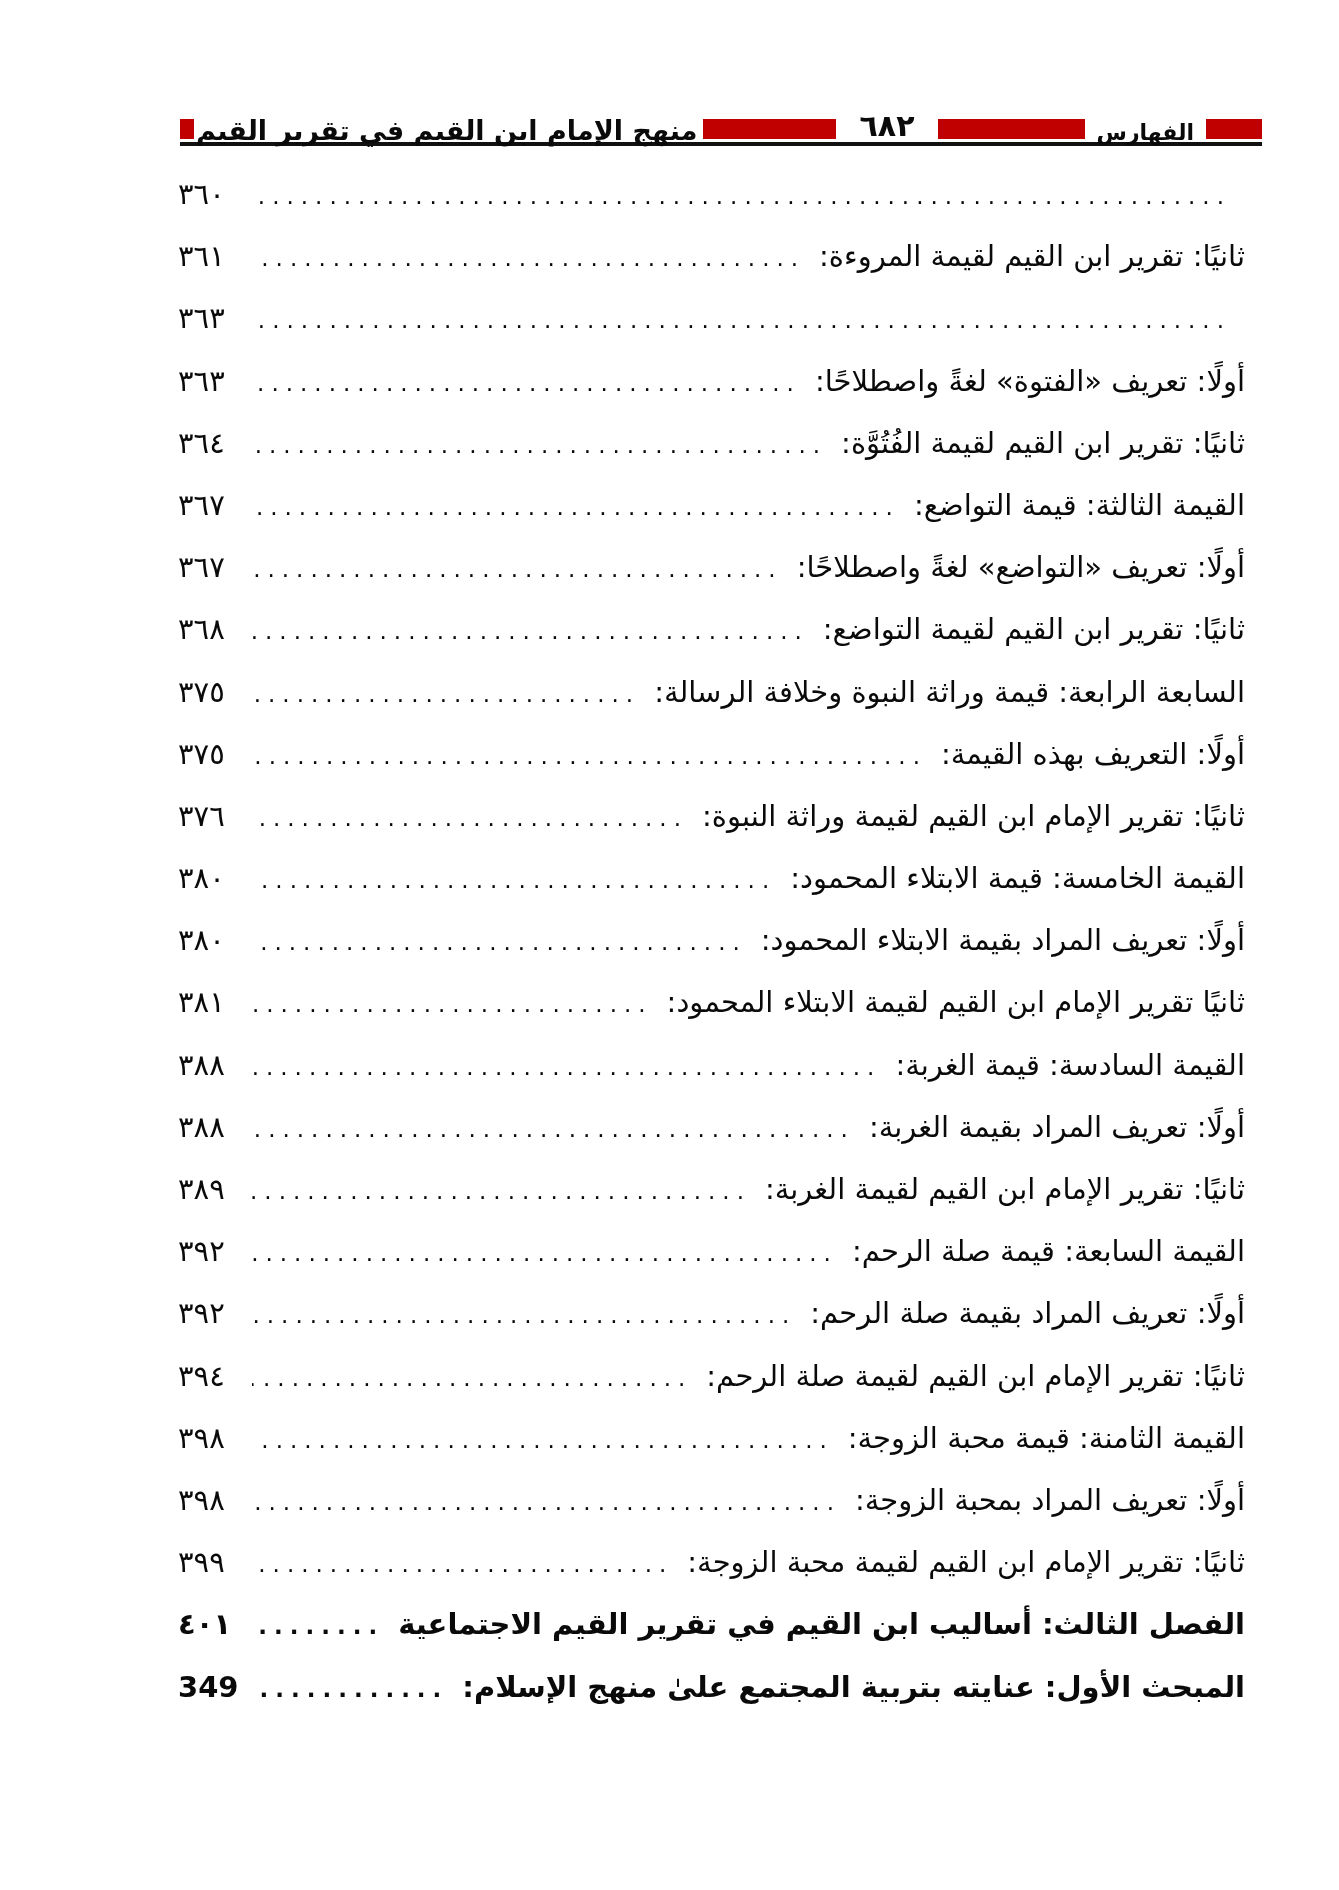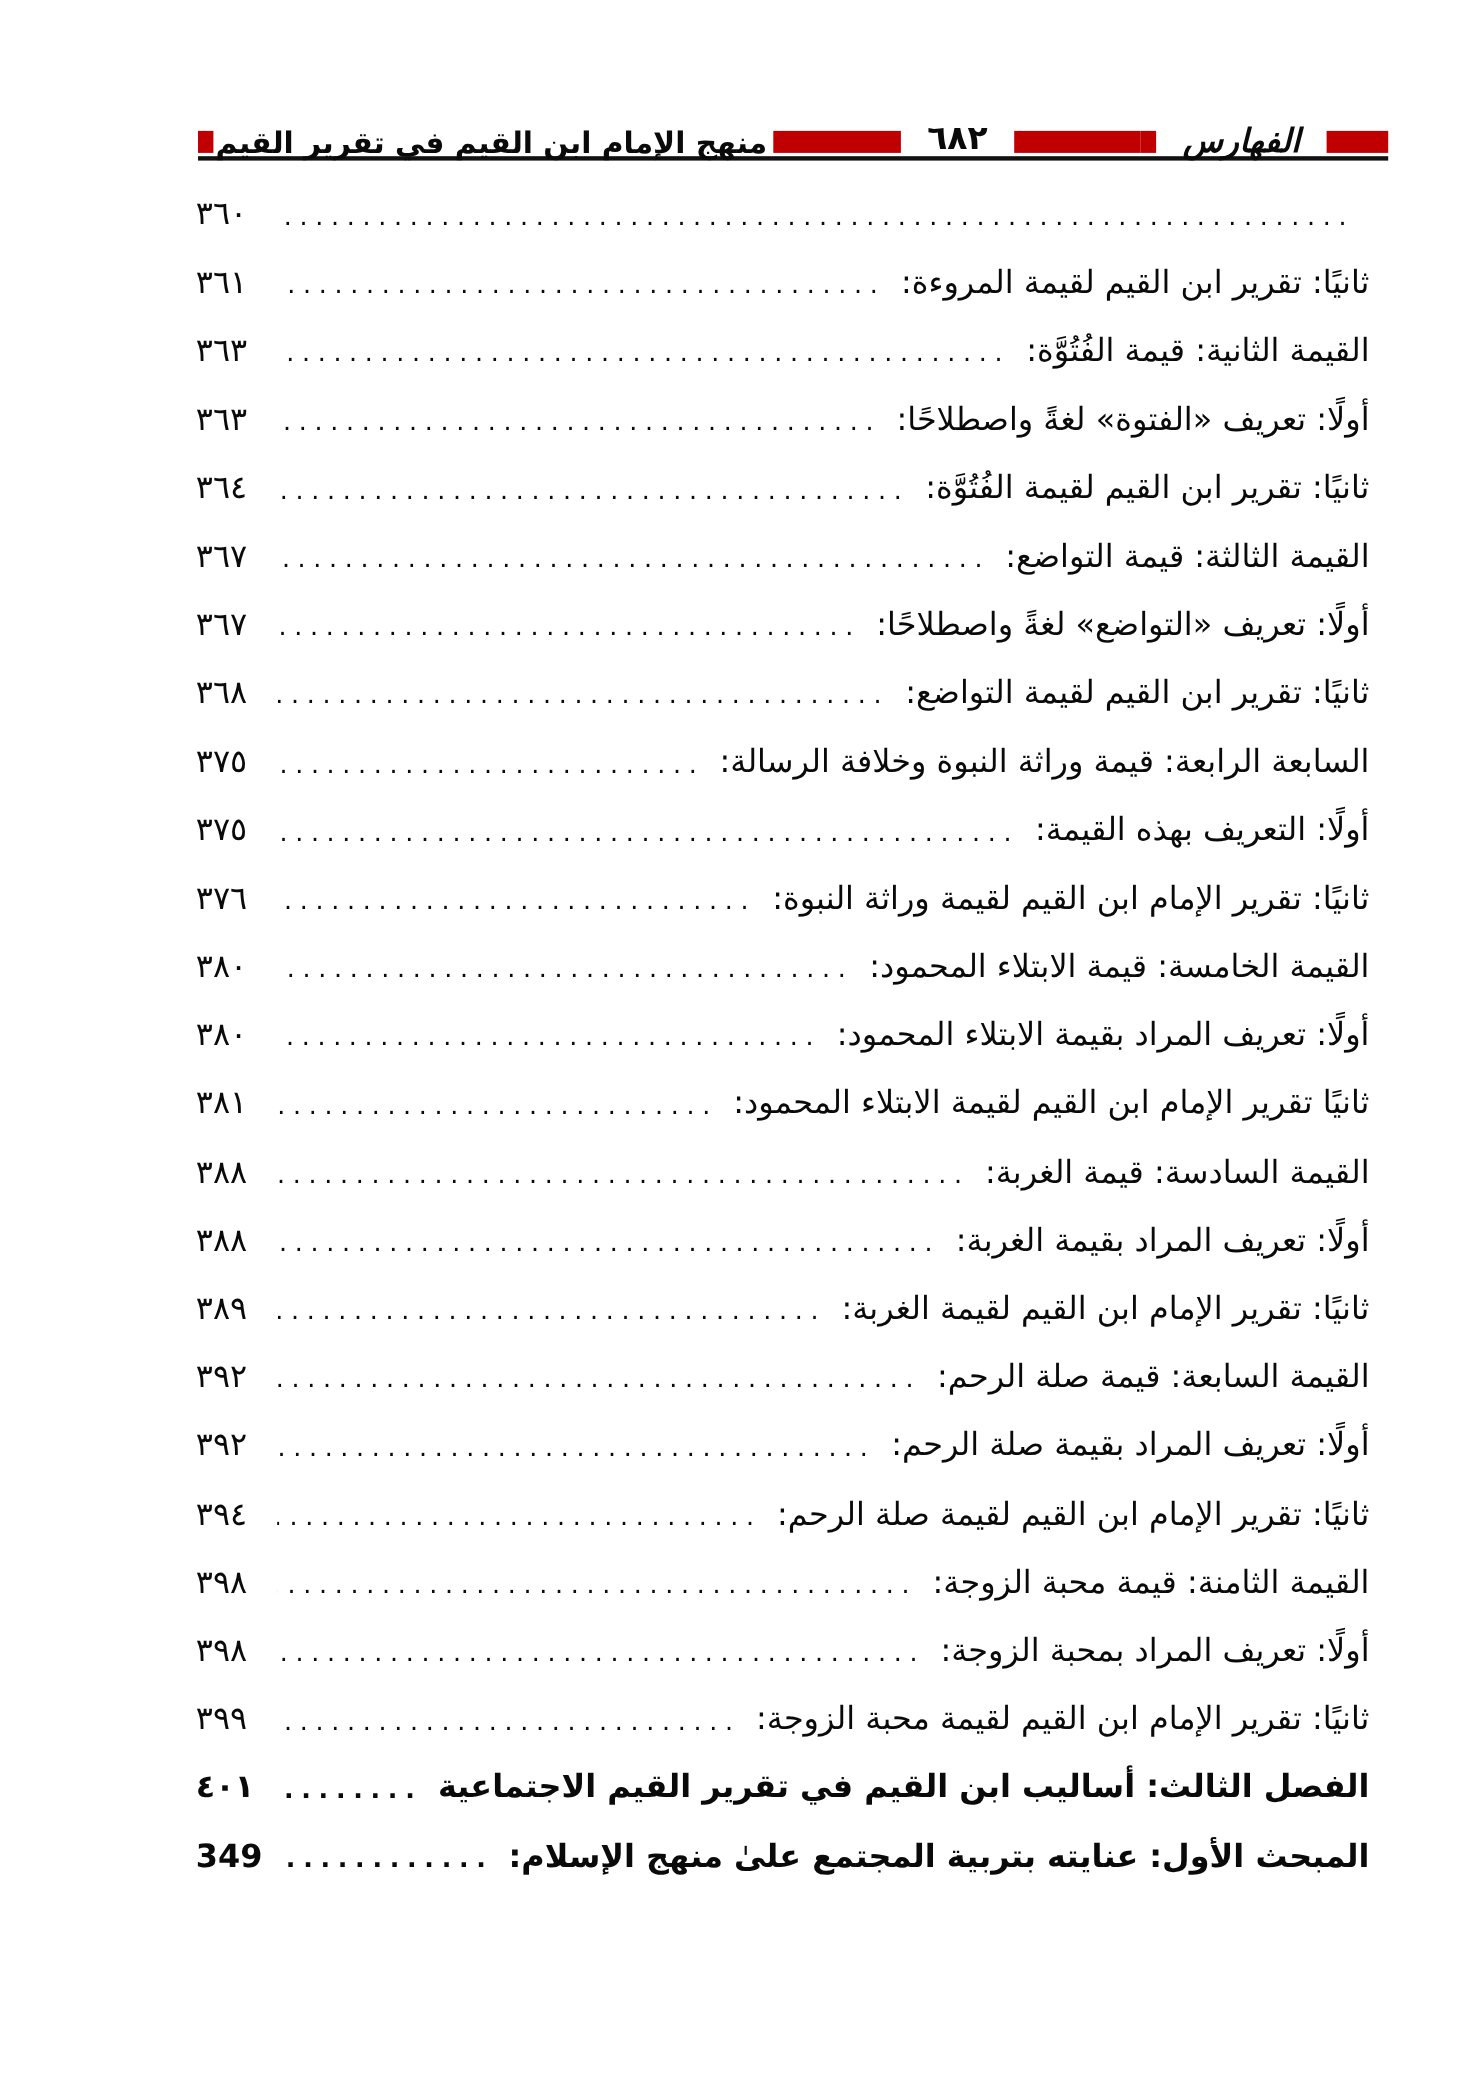--- a/index.html
+++ b/index.html
@@ -30,21 +30,21 @@
   .hdr-bar{height:20px;background:var(--red);flex:1 1 auto;}
   .hdr-bar.short{flex:0 0 56px;}
   .hdr-block{height:20px;width:14px;background:var(--red);flex:0 0 auto;}
   .hdr-text{
     flex:0 0 auto;
     font-weight:700;
     line-height:1;
     margin-bottom:-5px;
     white-space:nowrap;
   }
-  .hdr-label{font-size:30px;padding:0 24px;font-style:italic;}
+  .hdr-label{font-size:22px;padding:0 12px;}
   .hdr-num{font-size:30px;padding:0 24px;margin-bottom:-2px;margin-top:31px;}
   .hdr-title{font-size:27px;padding:0 6px 0 2px;}
   
   .toc{
     position:absolute;
     top:159px;left:178px;right:94px;
     direction:rtl;
   }
   .entry{
     display:flex;
@@ -97,21 +97,20 @@
     <span class="entry-page">٣٦٠</span>
   </div>
 
   <div class="entry">
     <span class="entry-title">ثانيًا: تقرير ابن القيم لقيمة المروءة:</span>
     <span class="leader"></span>
     <span class="entry-page">٣٦١</span>
   </div>
 
   <div class="entry">
-    <span class="entry-title">القيمة الثانية: قيمة الفُتُوَّة:</span>
     <span class="leader"></span>
     <span class="entry-page">٣٦٣</span>
   </div>
 
   <div class="entry">
     <span class="entry-title">أولًا: تعريف «الفتوة» لغةً واصطلاحًا:</span>
     <span class="leader"></span>
     <span class="entry-page">٣٦٣</span>
   </div>
 

